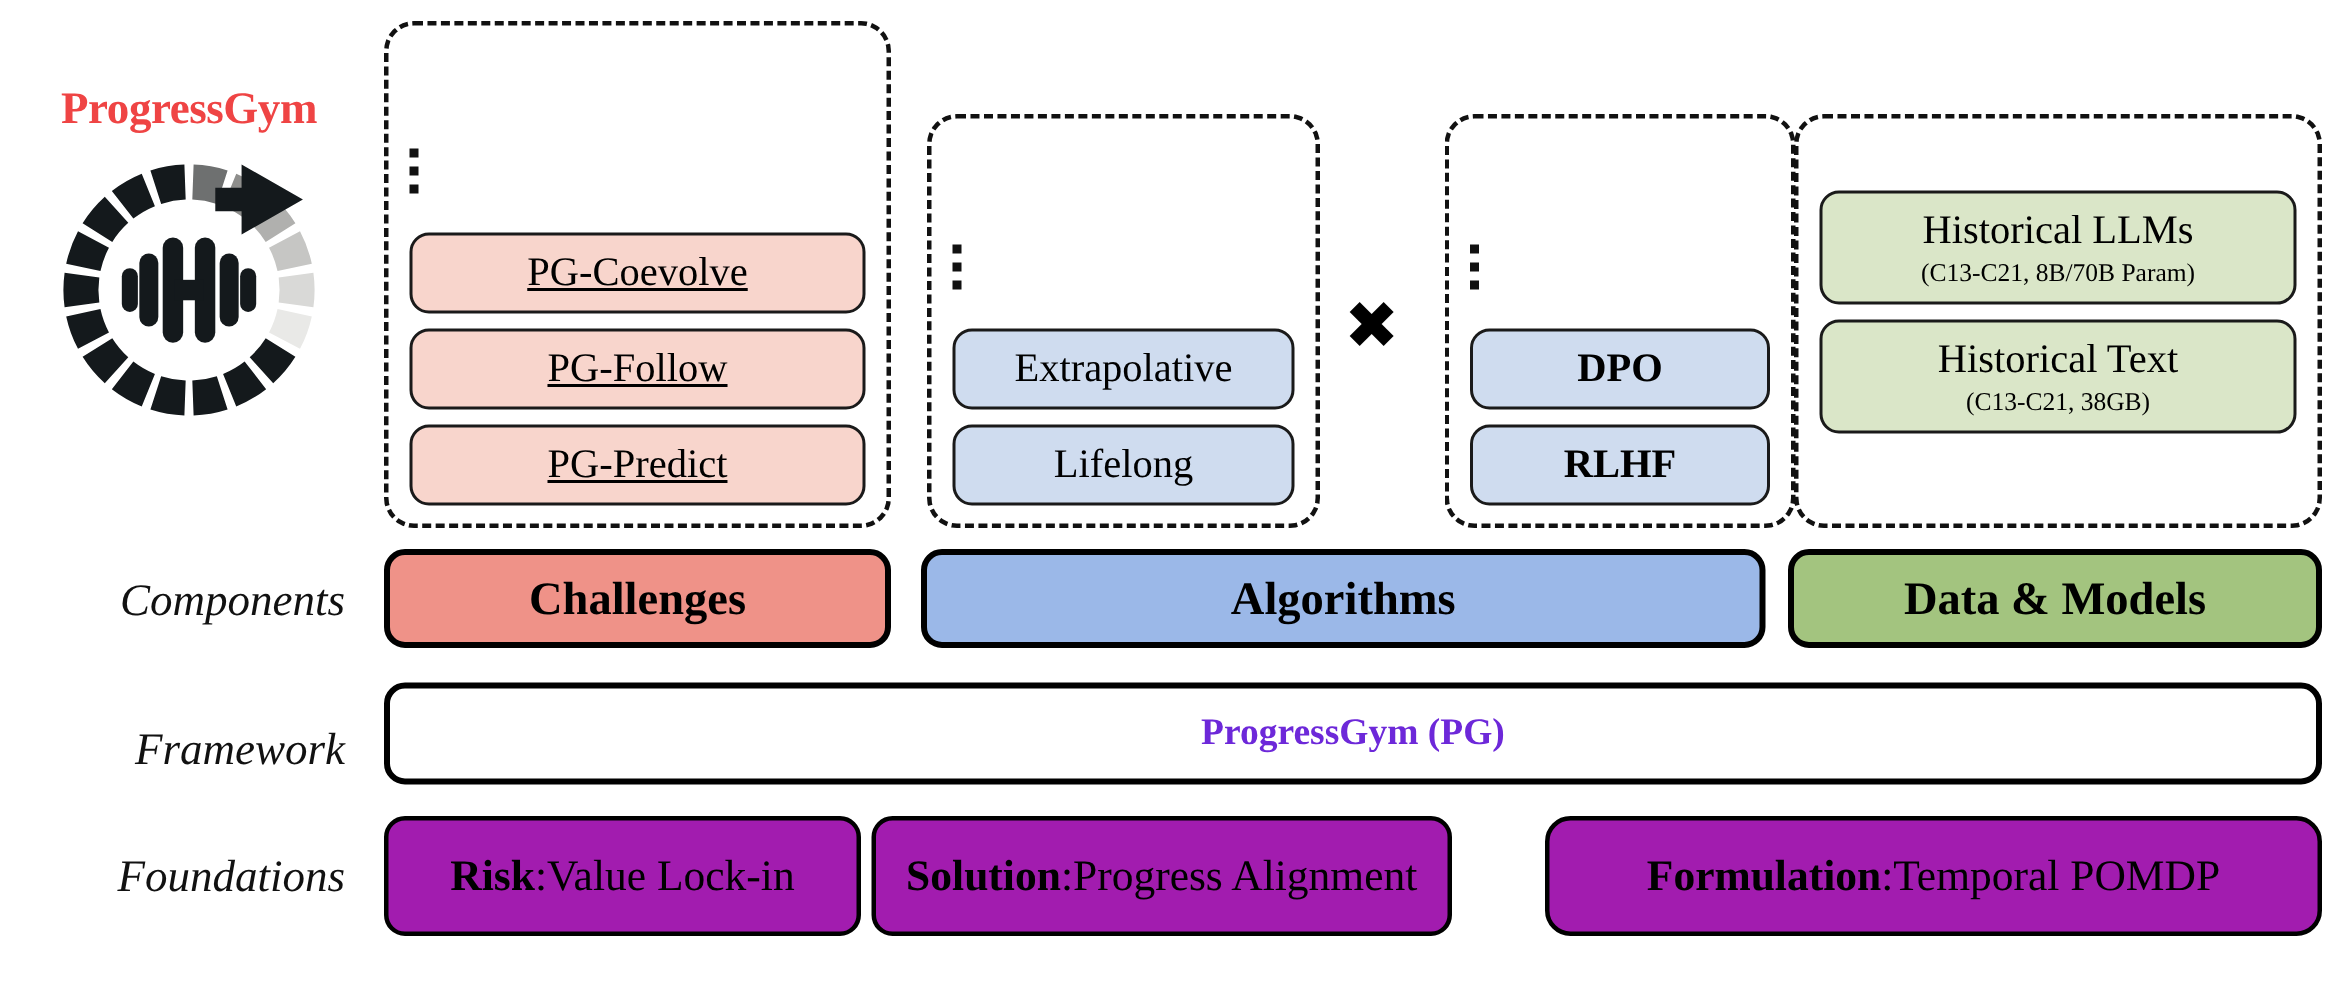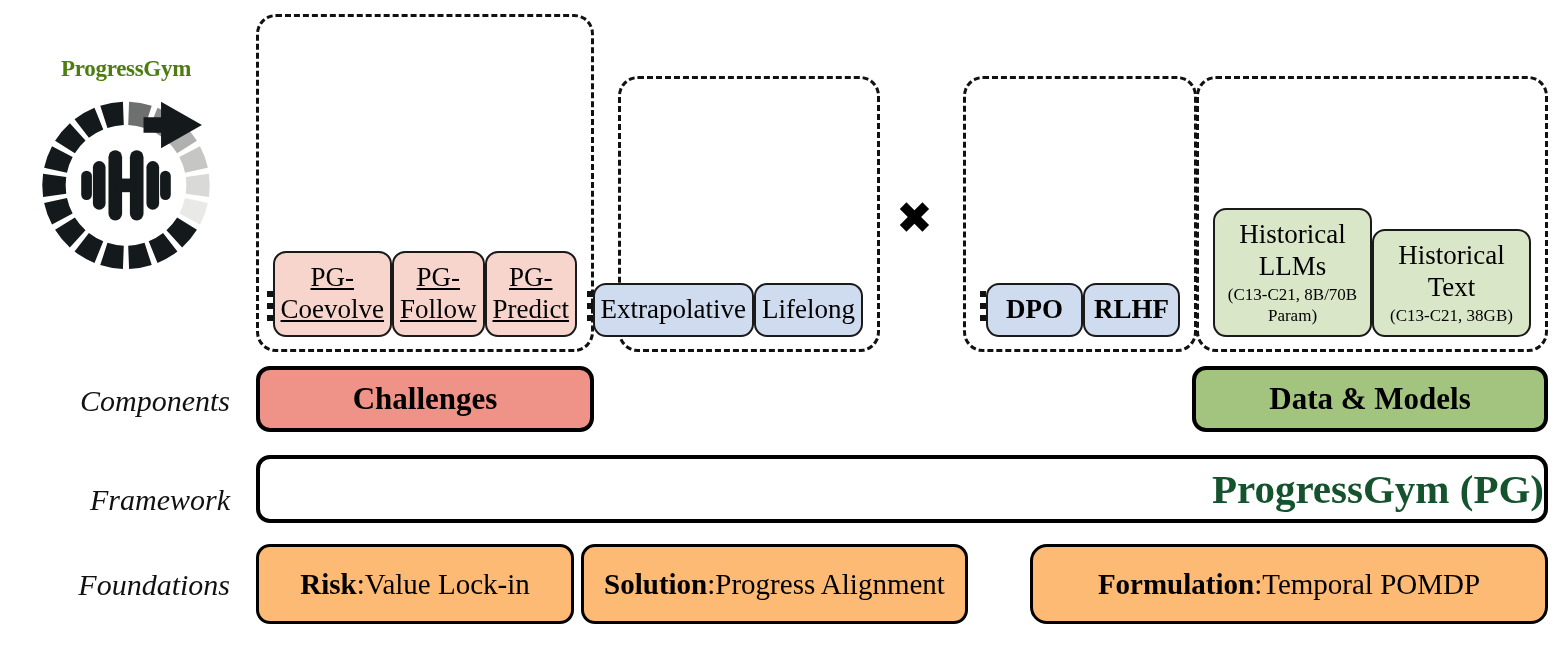--- a/index.html
+++ b/index.html
@@ -9,23 +9,23 @@
     font-family: "Liberation Serif", "DejaVu Serif", serif;
     overflow: hidden;
   }
   #root { position: relative; width: 1558px; height: 654px; }
 
   
   .logo-block { position: absolute; left: 8px; top: 56px; width: 236px; }
   .logo-title {
     text-align: center;
     font-weight: bold;
-    font-size: 23px;
+    font-size: 30px;
     letter-spacing: -0.3px;
-    color: #4d7c0f;
+    color: #ef4444;
     font-family: "Liberation Serif", "DejaVu Serif", serif;
   }
   .logo-mark { margin: 6px auto 0; width: 200px; height: 185px; display: block; }
 
   
   .row-label {
     position: absolute;
     font-style: italic;
     font-size: 30px;
     color: #111;
@@ -35,23 +35,23 @@
     font-family: "Liberation Serif", "DejaVu Serif", serif;
   }
 
   
   .dashed-group {
     position: absolute;
     border: 3px dashed #111;
     border-radius: 20px;
     background: transparent;
     display: flex;
-    flex-direction: row;
+    flex-direction: column;
     justify-content: flex-end;
-    align-items: flex-end;
+    align-items: flex-start;
     padding: 0 14px 12px 14px;
   }
   .ellipsis-v {
     display: flex; flex-direction: column; align-items: center;
     gap: 6px;
     margin-bottom: 16px;
     margin-top: auto;
   }
   .ellipsis-v i { display: block; width: 6px; height: 6px; background: #111; }
 
@@ -98,32 +98,32 @@
   .bar-red   { background: #ef9288; }
   .bar-blue  { background: #9bb8e8; }
   .bar-green { background: #a3c47f; }
 
   
   .framework-bar {
     position: absolute;
     border: 4px solid #000;
     border-radius: 14px;
     background: #fff;
-    display: flex; align-items: center; justify-content: flex-end;
-    font-weight: bold;
-    font-size: 41px;
-    color: #14532d;
+    display: flex; align-items: center; justify-content: center;
+    font-weight: bold;
+    font-size: 25px;
+    color: #6d28d9;
   }
 
   
   .found-bar {
     position: absolute;
     border: 3px solid #000;
     border-radius: 14px;
-    background: #fdba74;
+    background: #a21caf;
     display: flex; align-items: center; justify-content: center;
     font-size: 29px;
     color: #000;
     white-space: nowrap;
   }
   .found-bar .k { font-weight: bold; }
 </style>
 </head>
 <body>
 
@@ -226,20 +226,23 @@
       <span>Historical Text</span>
       <span class="sub">(C13-C21, 38GB)</span>
     </div>
   </div>
 
   <div class="row-label" style="top:384px;">Components</div>
 
   <div class="comp-bar bar-red" style="left:256px; top:366px; width:338px; height:66px;">
     <span>Challenges</span>
   </div>
+  <div class="comp-bar bar-blue" style="left:614px; top:366px; width:563px; height:66px;">
+    <span>Algorithms</span>
+  </div>
   <div class="comp-bar bar-green" style="left:1192px; top:366px; width:356px; height:66px;">
     <span>Data &amp; Models</span>
   </div>
 
   <div class="row-label" style="top:483px;">Framework</div>
 
   <div class="framework-bar" style="left:256px; top:455px; width:1292px; height:68px;">
     <span>ProgressGym (PG)</span>
   </div>
 

